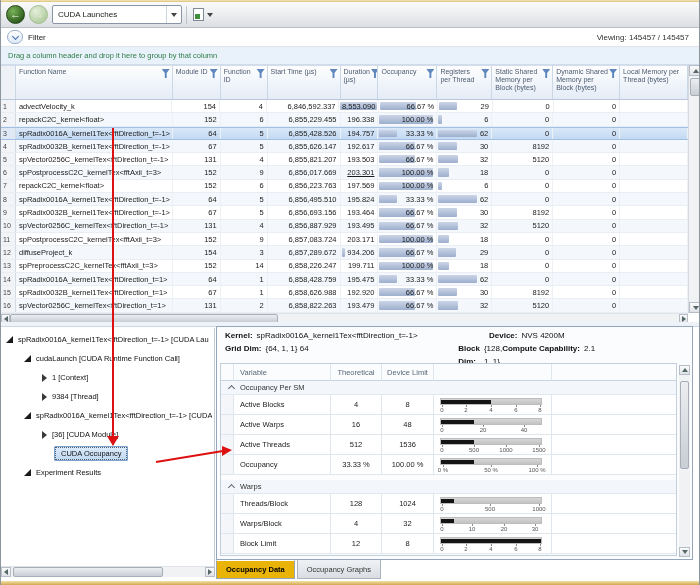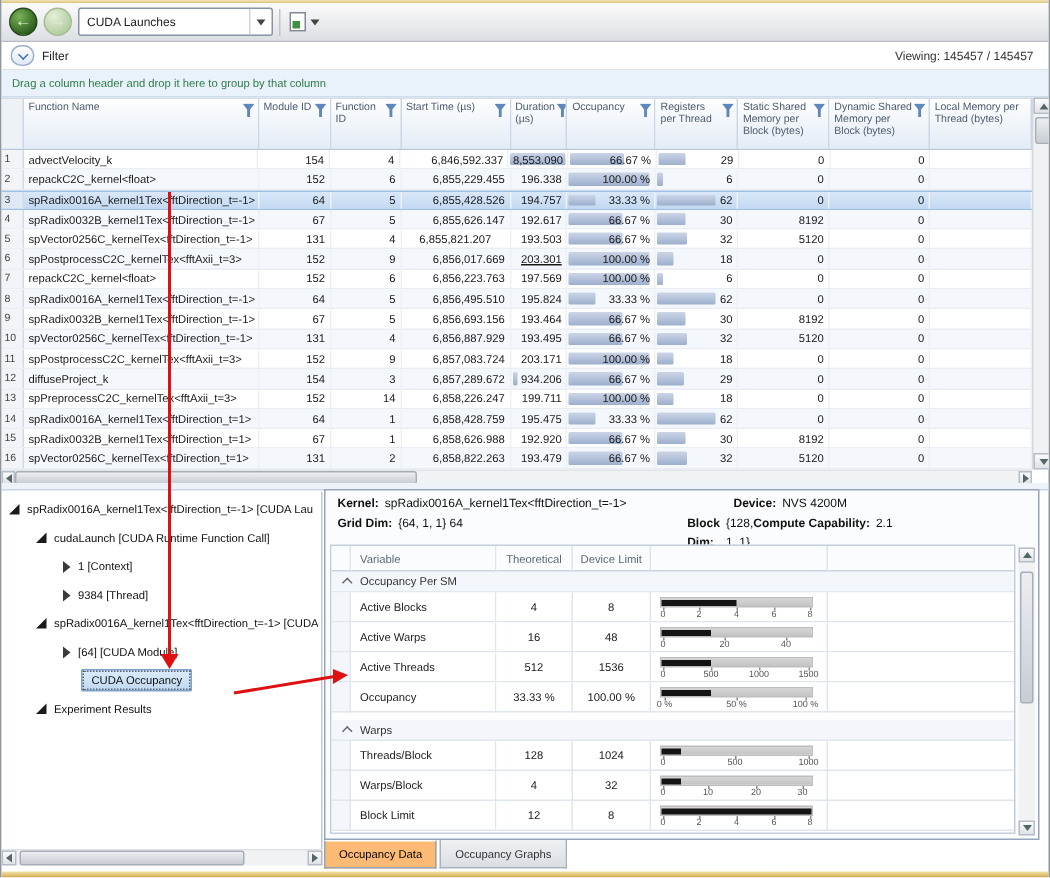--- a/index.html
+++ b/index.html
@@ -112,21 +112,21 @@
   .gchev{width:4px;height:4px;border-left:1.3px solid #667;border-top:1.3px solid #667;transform:rotate(45deg);margin-right:6px;margin-top:2px;}
   .track{position:relative;margin-top:3px;width:102px;height:7px;background:linear-gradient(#d6d6d6,#c3c3c3);border:1px solid #bdbdbd;box-sizing:border-box;}
   .tbar{position:absolute;left:0;top:1px;height:4px;background:#141414;}
   .tk{position:absolute;top:8px;transform:translateX(-50%);font-size:6px;color:#555;}
   .tkm{position:absolute;top:6px;width:1px;height:2px;background:#8a8a8a;}
   .vscroll-panel{right:2px;top:38px;width:11px;height:192px;flex-direction:column;}
 
   
   .tabs{position:absolute;left:215px;top:560px;height:19px;display:flex;z-index:5;}
   .tab{height:100%;padding:0 9px;display:flex;align-items:center;font-size:7.5px;box-sizing:border-box;}
-  .tab.active{background:#fdba74;border:1px solid #98a4b2;border-top:1px solid #fff;color:#000;}
+  .tab.active{background:#eab308;border:1px solid #98a4b2;border-top:1px solid #fff;color:#000;font-weight:bold;}
   .tab.inactive{background:linear-gradient(#f0f2f5,#d9dde2);border:1px solid #aab3bd;border-top:none;color:#333;margin-left:2px;}
 
   .arrows{position:absolute;left:0;top:0;width:700px;height:585px;pointer-events:none;z-index:50;}
 </style>
 </head>
 <body>
 
 <div class="win">
   <div class="strip-top"></div>
 
@@ -365,21 +365,21 @@
         </div>
         <div class="c" style="width: 157px;">
           <span class="cval">spVector0256C_kernelTex&lt;fftDirection_t=-1&gt;</span>
         </div>
         <div class="c num" style="width: 48px;">
           <span class="cval">131</span>
         </div>
         <div class="c num" style="width: 47px;">
           <span class="cval">4</span>
         </div>
-        <div class="c num" style="width: 73px; justify-content: center;">
+        <div class="c num" style="width: 73px;">
           <span class="cval">6,855,821.207</span>
         </div>
         <div class="c num" style="width: 38px;">
           <span class="bar" style="width: 2.14926%;"></span>
           <span class="cval">193.503</span>
         </div>
         <div class="c num" style="width: 59px;">
           <span class="bar" style="width: 61.3364%;"></span>
           <span class="cval">66.67 %</span>
         </div>
@@ -853,21 +853,21 @@
       <div class="titem" style="padding-left: 41px;">
         <span class="tri-col"></span>
         <span class="tlabel">9384 [Thread]</span>
       </div>
       <div class="titem" style="padding-left: 23px;">
         <span class="tri-exp"></span>
         <span class="tlabel">spRadix0016A_kernel1Tex&lt;fftDirection_t=-1&gt; [CUDA</span>
       </div>
       <div class="titem" style="padding-left: 41px;">
         <span class="tri-col"></span>
-        <span class="tlabel">[64] [CUDA Module]</span>
+        <span class="tlabel">[36] [CUDA Module]</span>
       </div>
       <div class="titem sel" style="padding-left: 41px;">
         <span class="tri-none"></span>
         <span class="tlabel">CUDA Occupancy</span>
       </div>
       <div class="titem" style="padding-left: 23px;">
         <span class="tri-exp"></span>
         <span class="tlabel">Experiment Results</span>
       </div>
     </div>

